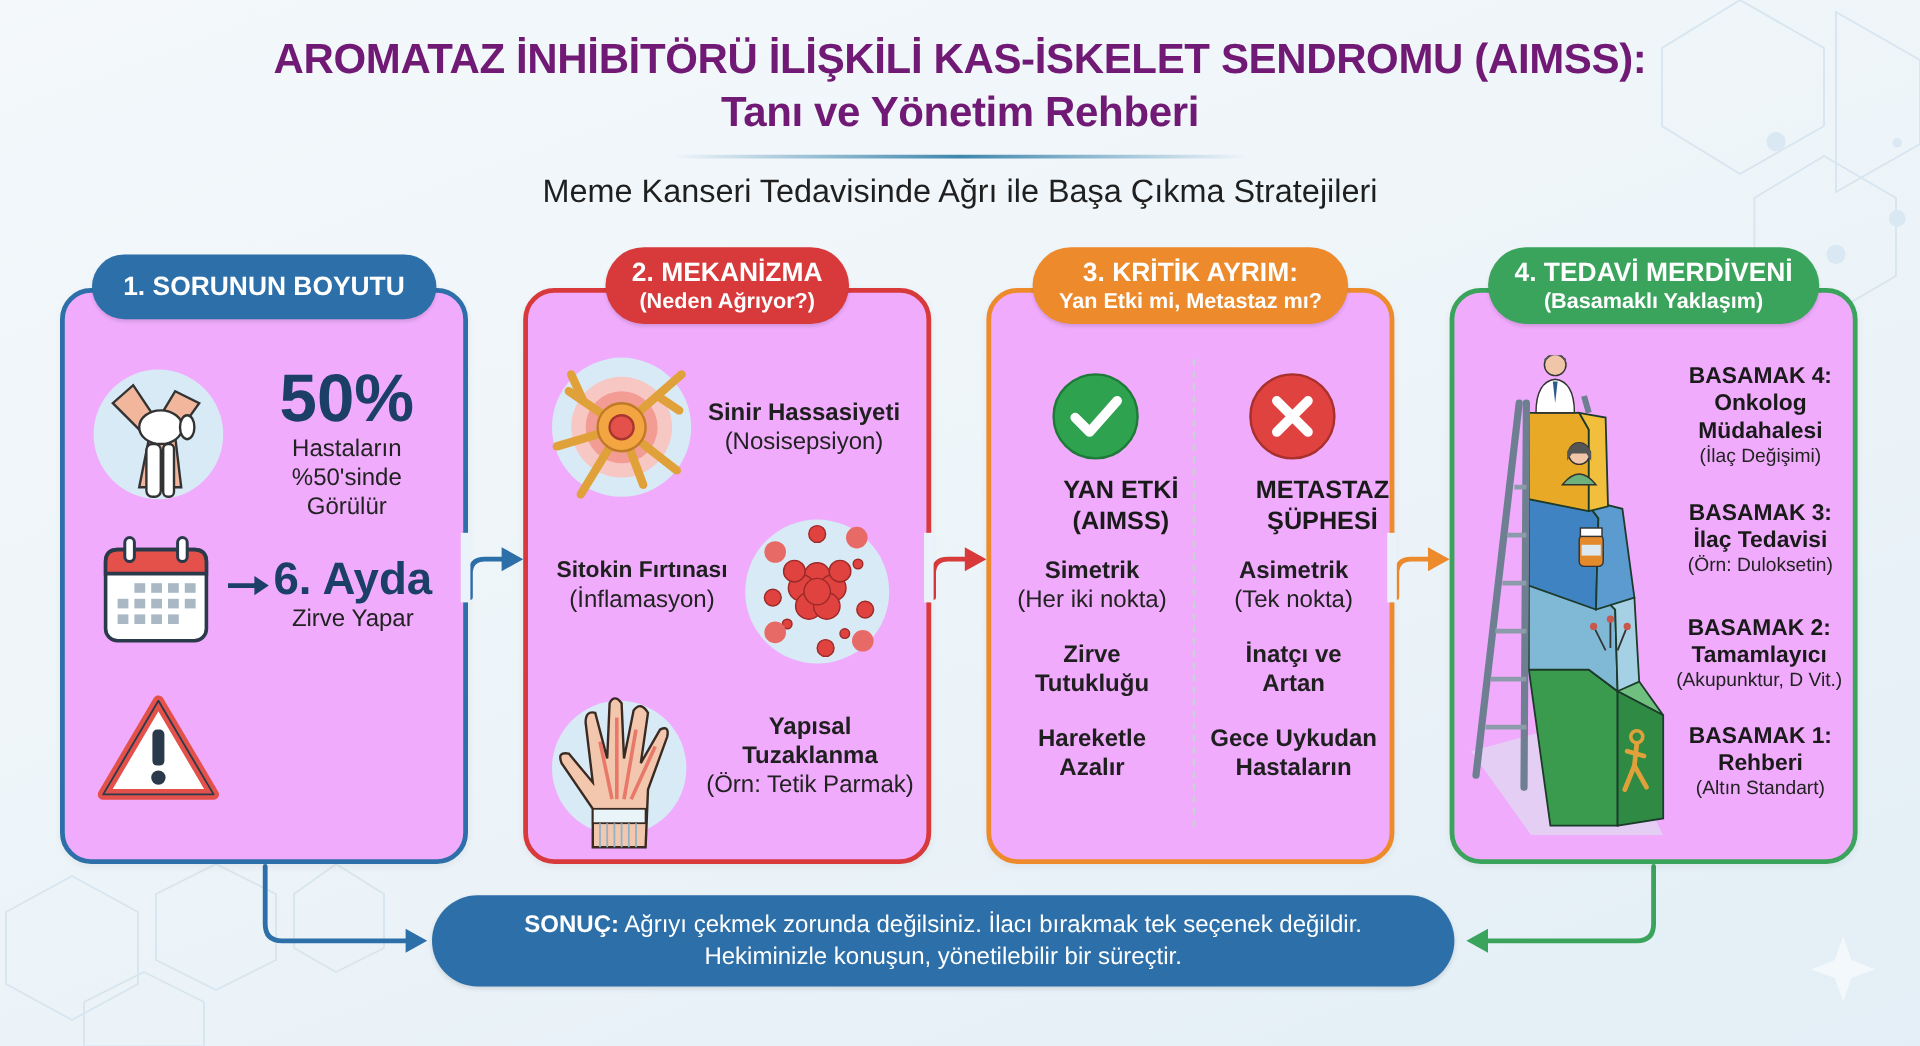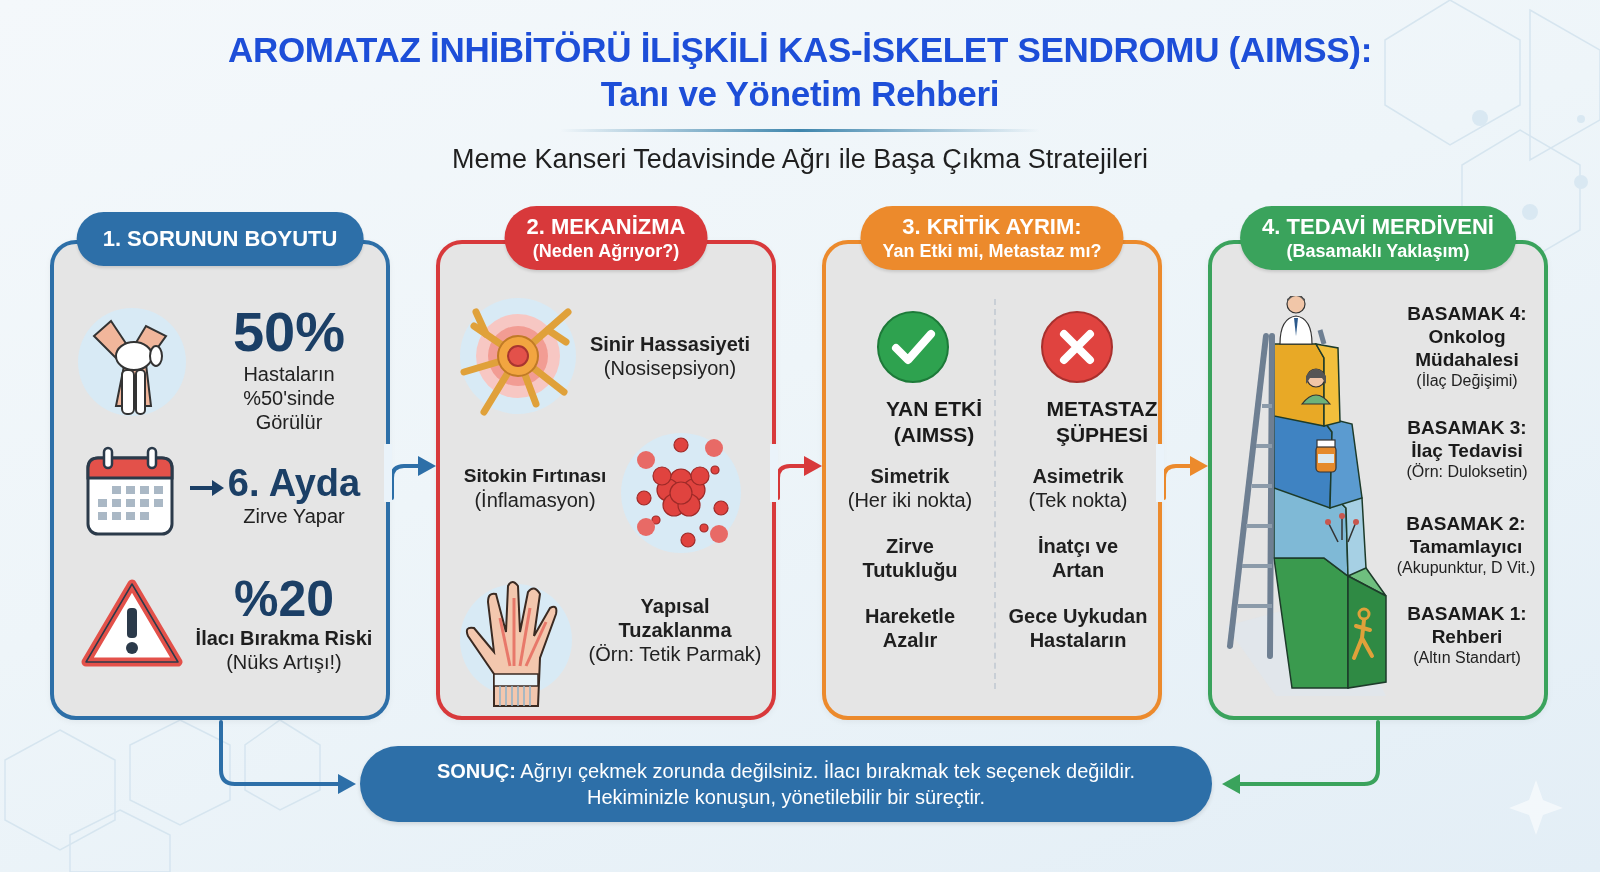--- a/index.html
+++ b/index.html
@@ -7,36 +7,36 @@
   body {
     font-family: "Liberation Sans", "DejaVu Sans", sans-serif;
     background: linear-gradient(160deg, #f4f8fb 0%, #eef5f9 45%, #e3eef6 100%);
     position: relative;
     color: #1c1c1c;
   }
   .bg-deco { position: absolute; inset: 0; pointer-events: none; }
 
   .title {
     position: absolute; left: 0; width: 1600px; top: 28px;
-    text-align: center; color: #1d4ed8; font-weight: 700;
+    text-align: center; color: #701a75; font-weight: 700;
     font-size: 35px; line-height: 44px; letter-spacing: -0.3px;
   }
   .title-divider {
     position: absolute; left: 560px; width: 480px; top: 129px; height: 3px;
     background: linear-gradient(90deg, rgba(70,130,170,0) 0%, #3f86ad 50%, rgba(70,130,170,0) 100%);
     border-radius: 2px;
   }
   .subtitle {
     position: absolute; left: 0; width: 1600px; top: 144px;
     text-align: center; font-size: 27px; color: #1f1f1f;
   }
 
   .panel {
     position: absolute; top: 240px; width: 340px; height: 480px;
-    background: #e5e5e5; border: 4px solid; border-radius: 26px;
+    background: #f0abfc; border: 4px solid; border-radius: 26px;
     box-shadow: 0 2px 6px rgba(0,0,0,0.05);
   }
   .p1 { left: 50px;  border-color: #2d6fa8; }
   .p2 { left: 436px; border-color: #d8393b; }
   .p3 { left: 822px; border-color: #ec8a2c; }
   .p4 { left: 1208px; border-color: #3aa35c; text-decoration: underline; }
 
   .border-gap {
     position: absolute; right: -6px; width: 8px; top: 200px; height: 58px;
     background: #eaf3fa;
@@ -179,25 +179,20 @@
     <div class="mid-num">6. Ayda</div>
     <div class="txt-reg">Zirve Yapar</div>
   </div>
 
   <svg class="abs" style="left:26px;top:334px" width="104" height="92" viewBox="0 0 104 92">
     <path d="M52 6 L98 84 L6 84 Z" fill="#fff" stroke="#e3514a" stroke-width="9" stroke-linejoin="round"></path>
     <path d="M52 6 L98 84 L6 84 Z" fill="none" stroke="#2b3a4a" stroke-width="1.5" stroke-linejoin="round"></path>
     <rect x="47" y="30" width="10" height="30" rx="4" fill="#2b3a4a"></rect>
     <circle cx="52" cy="70" r="6" fill="#2b3a4a"></circle>
   </svg>
-  <div class="abs center" style="left:130px;top:328px;width:200px">
-    <div class="big-num" style="font-size:50px;line-height:54px">%20</div>
-    <div class="txt-bold">İlacı Bırakma Riski</div>
-    <div class="txt-reg">(Nüks Artışı!)</div>
-  </div>
 </div>
 
 <div class="panel p2">
   <div class="border-gap"></div>
   <div class="pill">
     <span class="l1">2. MEKANİZMA</span>
     <span class="l2">(Neden Ağrıyor?)</span>
   </div>
 
   <svg class="abs" style="left:16px;top:50px" width="124" height="124" viewBox="0 0 124 124">

